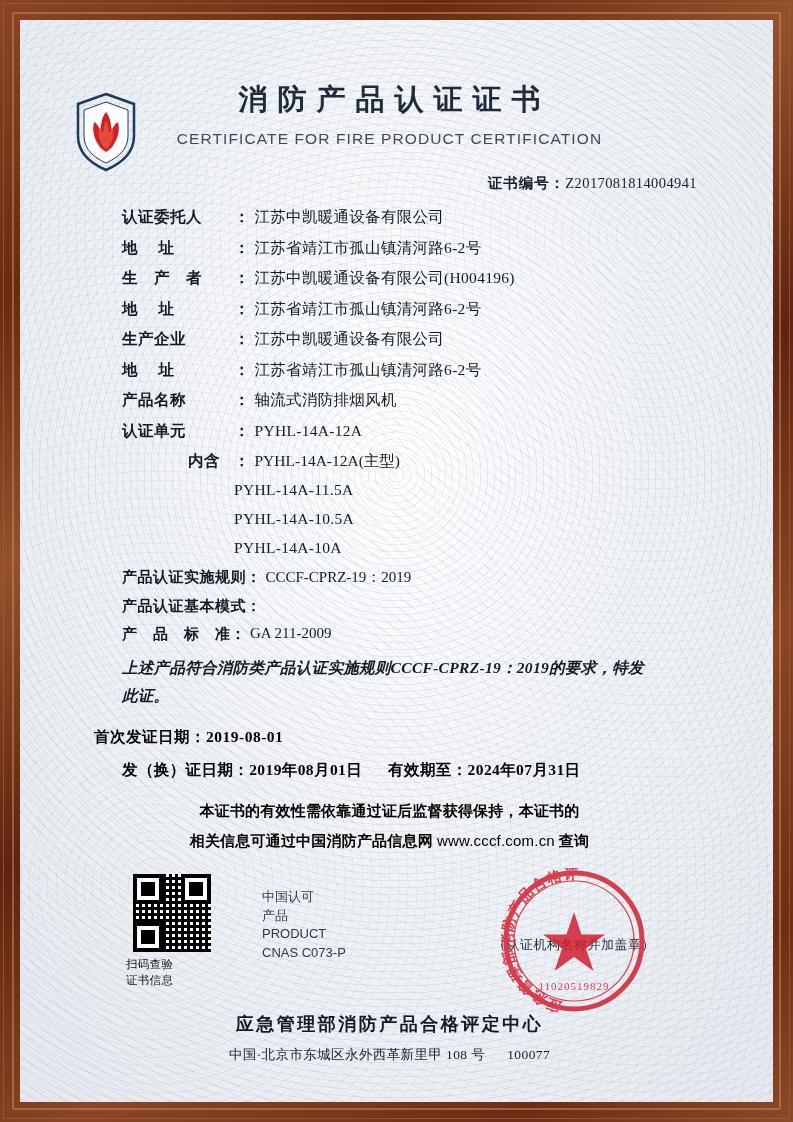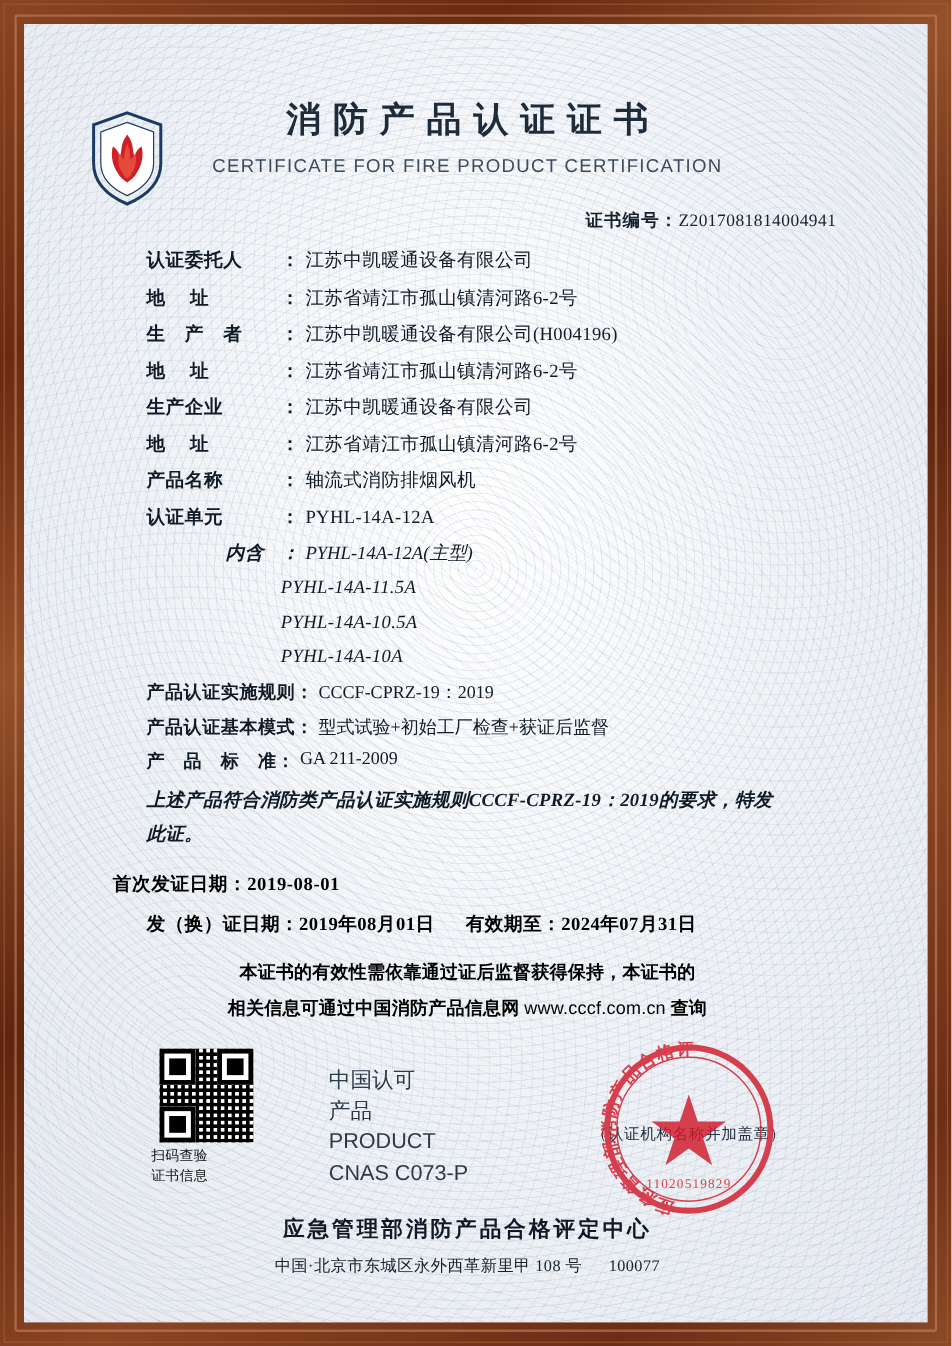--- a/index.html
+++ b/index.html
@@ -135,21 +135,20 @@
     font-weight: bold;
   }
   .field-value {
     flex: 1;
     letter-spacing: .3px;
   }
 
   
   .sub-block {
     margin-left: 112px;
-    font-style: italic;
   }
   .sub-first {
     display: flex;
     align-items: baseline;
     margin-bottom: 9px;
     margin-left: -46px;
   }
   .sub-label {
     font-weight: bold;
     width: 46px;
@@ -271,23 +270,22 @@
     top: 14px;
     display: flex;
     align-items: center;
   }
   .cnas-logo {
     width: 136px;
     height: 62px;
     position: relative;
   }
   .cnas-text-block {
-    margin-left: 12px;
     font-family: "Liberation Sans", sans-serif;
-    font-size: 18px;
+    font-size: 13px;
     line-height: 1.42;
     color: #2b3a49;
   }
 
   .seal {
     position: absolute;
     right: 66px;
     top: -6px;
     width: 146px;
     height: 146px;
@@ -403,21 +401,20 @@
         </div>
 
         <div class="wide-row">
           <span class="wide-label">产品认证实施规则</span>
           <span class="wide-label">：</span>
           <span class="wide-value">CCCF-CPRZ-19：2019</span>
         </div>
         <div class="wide-row">
           <span class="wide-label">产品认证基本模式</span>
           <span class="wide-label">：</span>
-          <span class="wide-value">型式试验+初始工厂检查+获证后监督</span>
         </div>
         <div class="wide-row">
           <span class="wide-label">产　品　标　准</span>
           <span class="wide-label">：</span>
           <span class="wide-value">GA 211-2009</span>
         </div>
 
         <div class="statement">
           <div>上述产品符合消防类产品认证实施规则CCCF-CPRZ-19：2019的要求，特发</div>
           <div>此证。</div>

